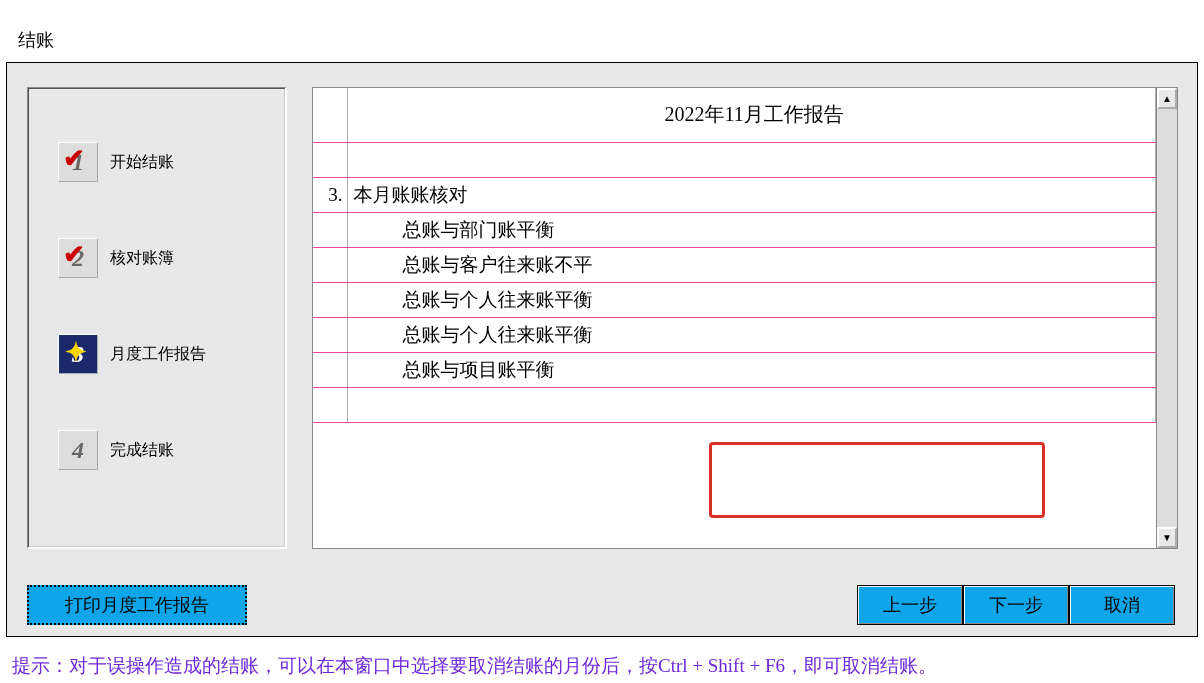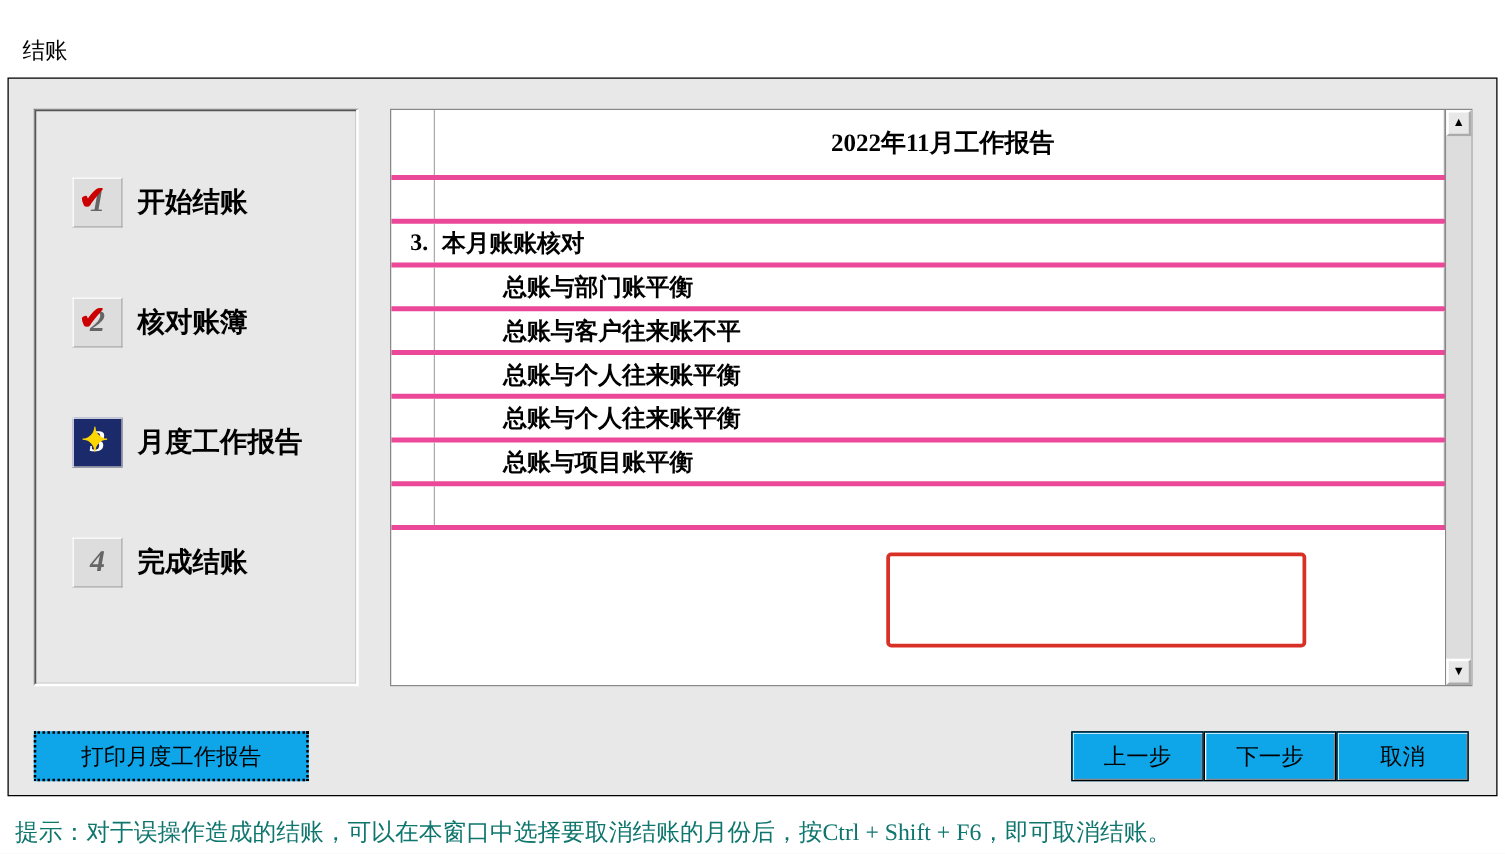--- a/index.html
+++ b/index.html
@@ -81,21 +81,21 @@
   }
   .sidebar-icon.active::before {
     content: "✦";
     position: absolute;
     color: #ffd700;
     font-size: 26px;
     font-style: normal;
     left: 6px;
     top: 2px;
   }
-  .sidebar-label { font-size: 22px; font-weight: bold; }
+  .sidebar-label { font-size: 16px; }
 
   .report-panel {
     position: absolute;
     top: 24px;
     left: 305px;
     width: 866px;
     height: 462px;
     background: #fff;
     border-top: 1px solid #888;
     border-left: 1px solid #888;
@@ -106,26 +106,25 @@
   .report-content {
     flex: 1;
     overflow: hidden;
   }
   .report-table {
     width: 100%;
     border-collapse: collapse;
     font-size: 19px;
   }
   .report-table td {
-    border-bottom: 4px solid #ec4899;
+    border-bottom: 1px solid #ec4899;
     border-right: 1px solid #aaa;
     height: 35px;
     vertical-align: middle;
     padding: 0;
-    font-weight: bold;
   }
   .report-table td.numcol {
     width: 34px;
     text-align: right;
     padding-right: 4px;
   }
   .report-table td.content {
     padding-left: 6px;
   }
   .report-header {
@@ -201,21 +200,21 @@
     box-shadow: none;
   }
   .btn-nav { width: 106px; }
   .spacer { flex: 1; }
   .btn-group { display: flex; margin-right: 22px; }
 
   .tip {
     position: absolute;
     bottom: 4px;
     left: 12px;
-    color: #0f766e;
+    color: #6d28d9;
     font-size: 19px;
     white-space: nowrap;
   }
 </style>
 </head>
 <body>
 
 <div class="window-title">结账</div>
 
 <div class="main-area">

